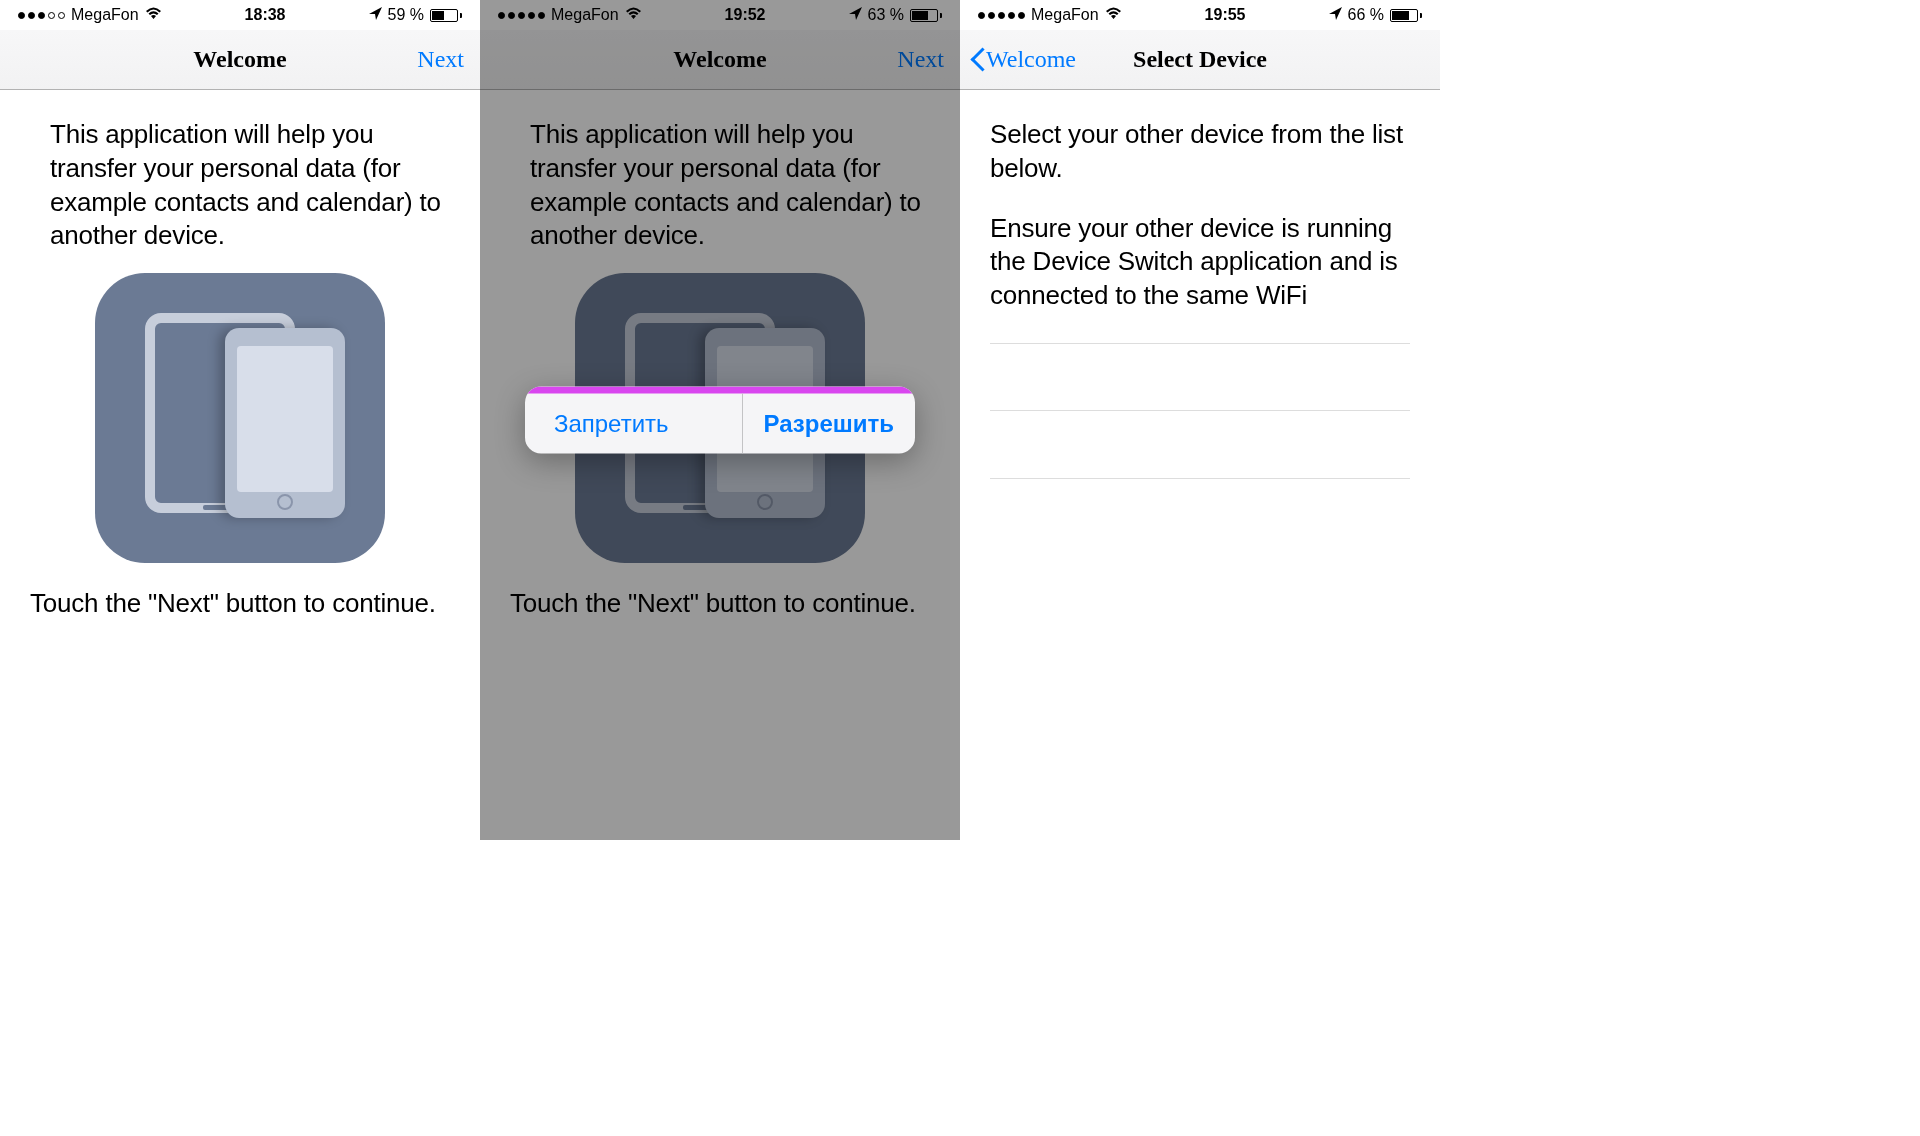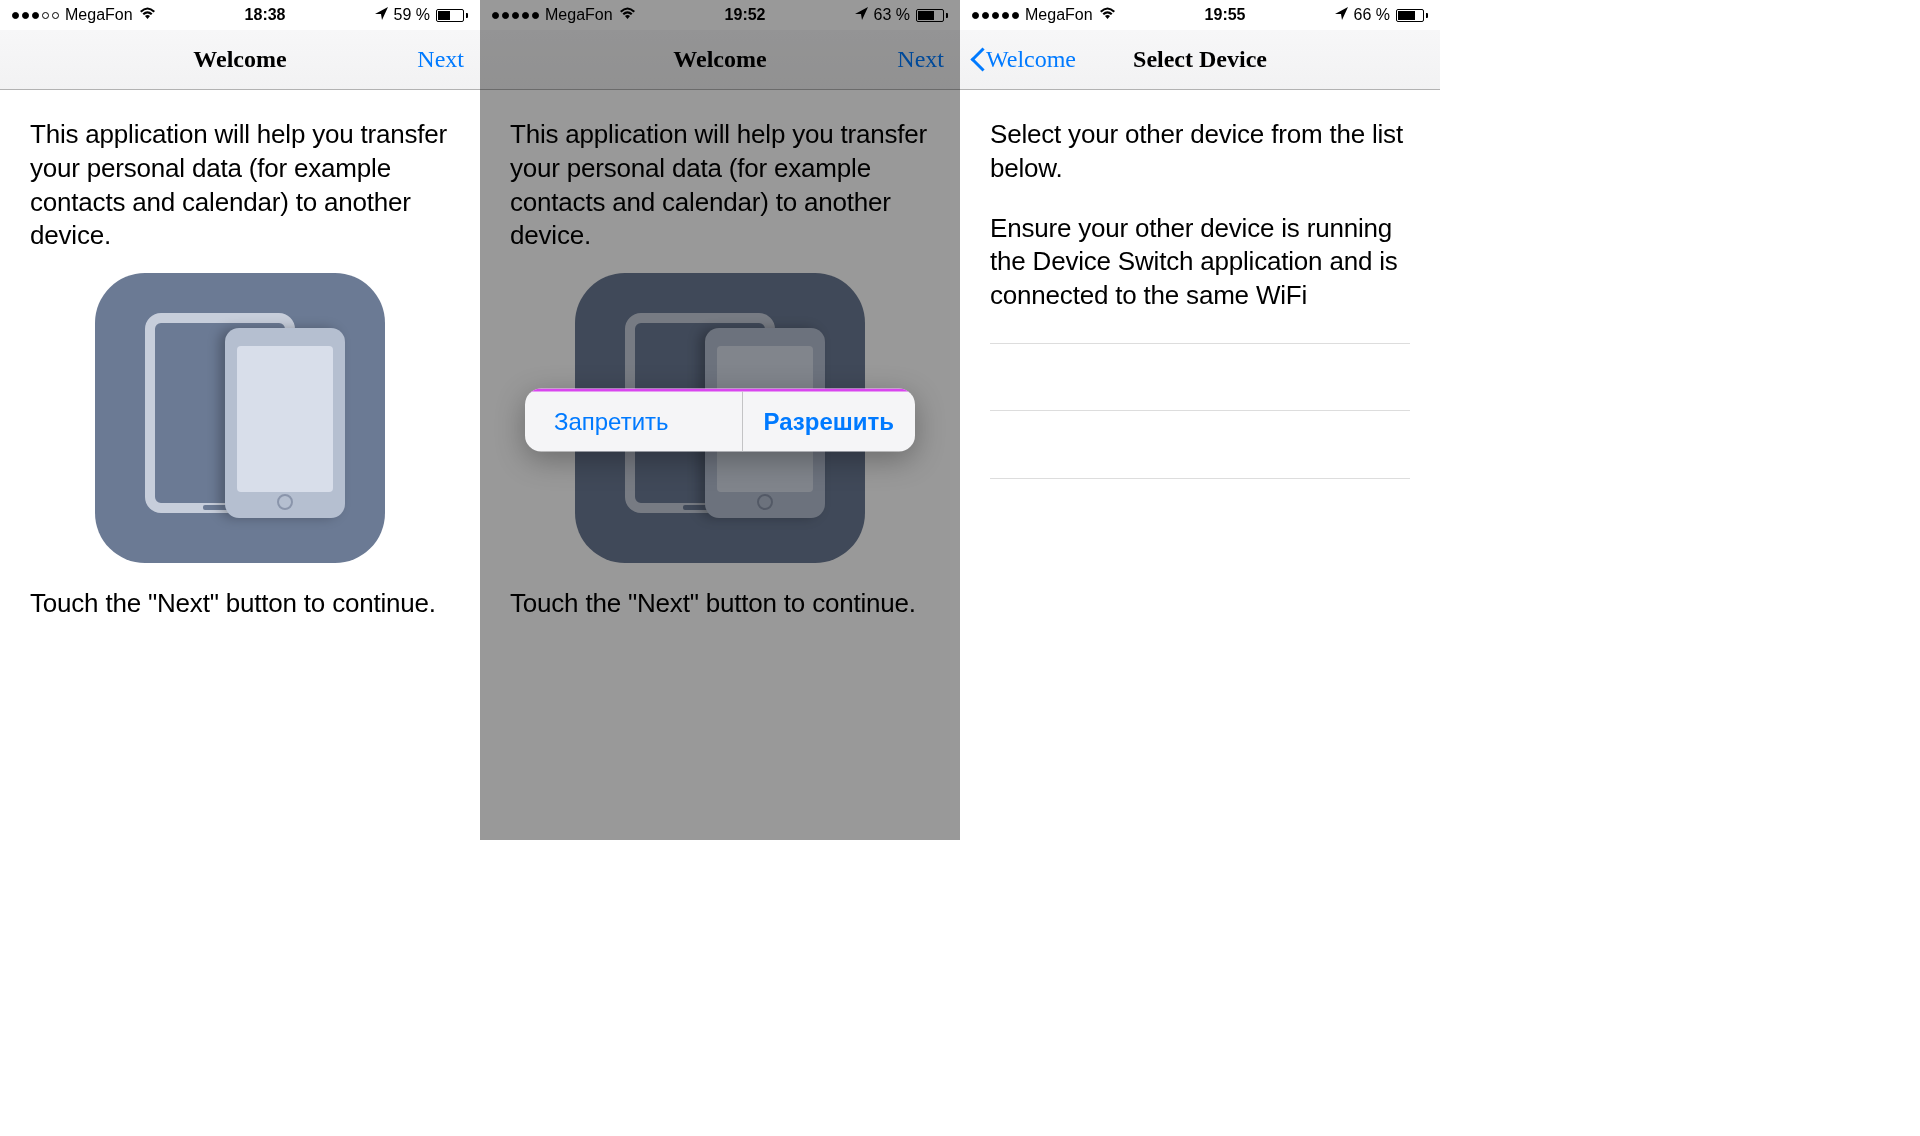--- a/index.html
+++ b/index.html
@@ -26,21 +26,21 @@
     background: rgba(0,0,0,0.4);
     z-index: 5;
     pointer-events: none;
   }
   
   .status-bar {
     height: 30px;
     display: flex;
     align-items: center;
     justify-content: space-between;
-    padding: 0 12px;
+    padding: 0 18px;
     font-size: 16px;
     font-weight: 500;
     color: #000;
     position: relative;
     z-index: 2;
   }
   .status-left, .status-right { display: flex; align-items: center; gap: 6px; }
   .status-center { font-weight: 600; }
   .signal-dots { display: flex; gap: 3px; align-items: center; }
   .dot { width: 7px; height: 7px; border-radius: 50%; border: 1px solid #000; }
@@ -91,21 +91,21 @@
   
   .content {
     flex: 1;
     padding: 28px 30px;
     font-size: 24px;
     line-height: 1.3;
     color: #000;
     position: relative;
     z-index: 2;
   }
-  .intro { margin-bottom: 20px; font-size: 26px; font-weight: 400; letter-spacing: -0.2px;}
+  .intro { margin-bottom: 20px; font-size: 26px; font-weight: 400; letter-spacing: -0.2px; margin-left: 20px;}
   .app-icon {
     width: 290px; height: 290px;
     margin: 10px auto 24px;
     background: #6b7a94;
     border-radius: 50px;
     position: relative;
     display: flex; align-items: center; justify-content: center;
   }
   .device-back {
     position: absolute;
@@ -164,21 +164,21 @@
   .alert-body {
     padding: 26px 20px 22px;
     text-align: center;
     font-size: 23px;
     font-weight: 600;
     line-height: 1.35;
     color: #000;
   }
   .alert-buttons {
     display: flex;
-    border-top: 3px solid #d946ef;
+    border-top: 7px solid #d946ef;
     gap: 44px;
   }
   .alert-btn {
     flex: 1;
     text-align: center;
     padding: 16px 0;
     font-size: 24px;
     color: #007aff;
     border: none;
     background: transparent;

